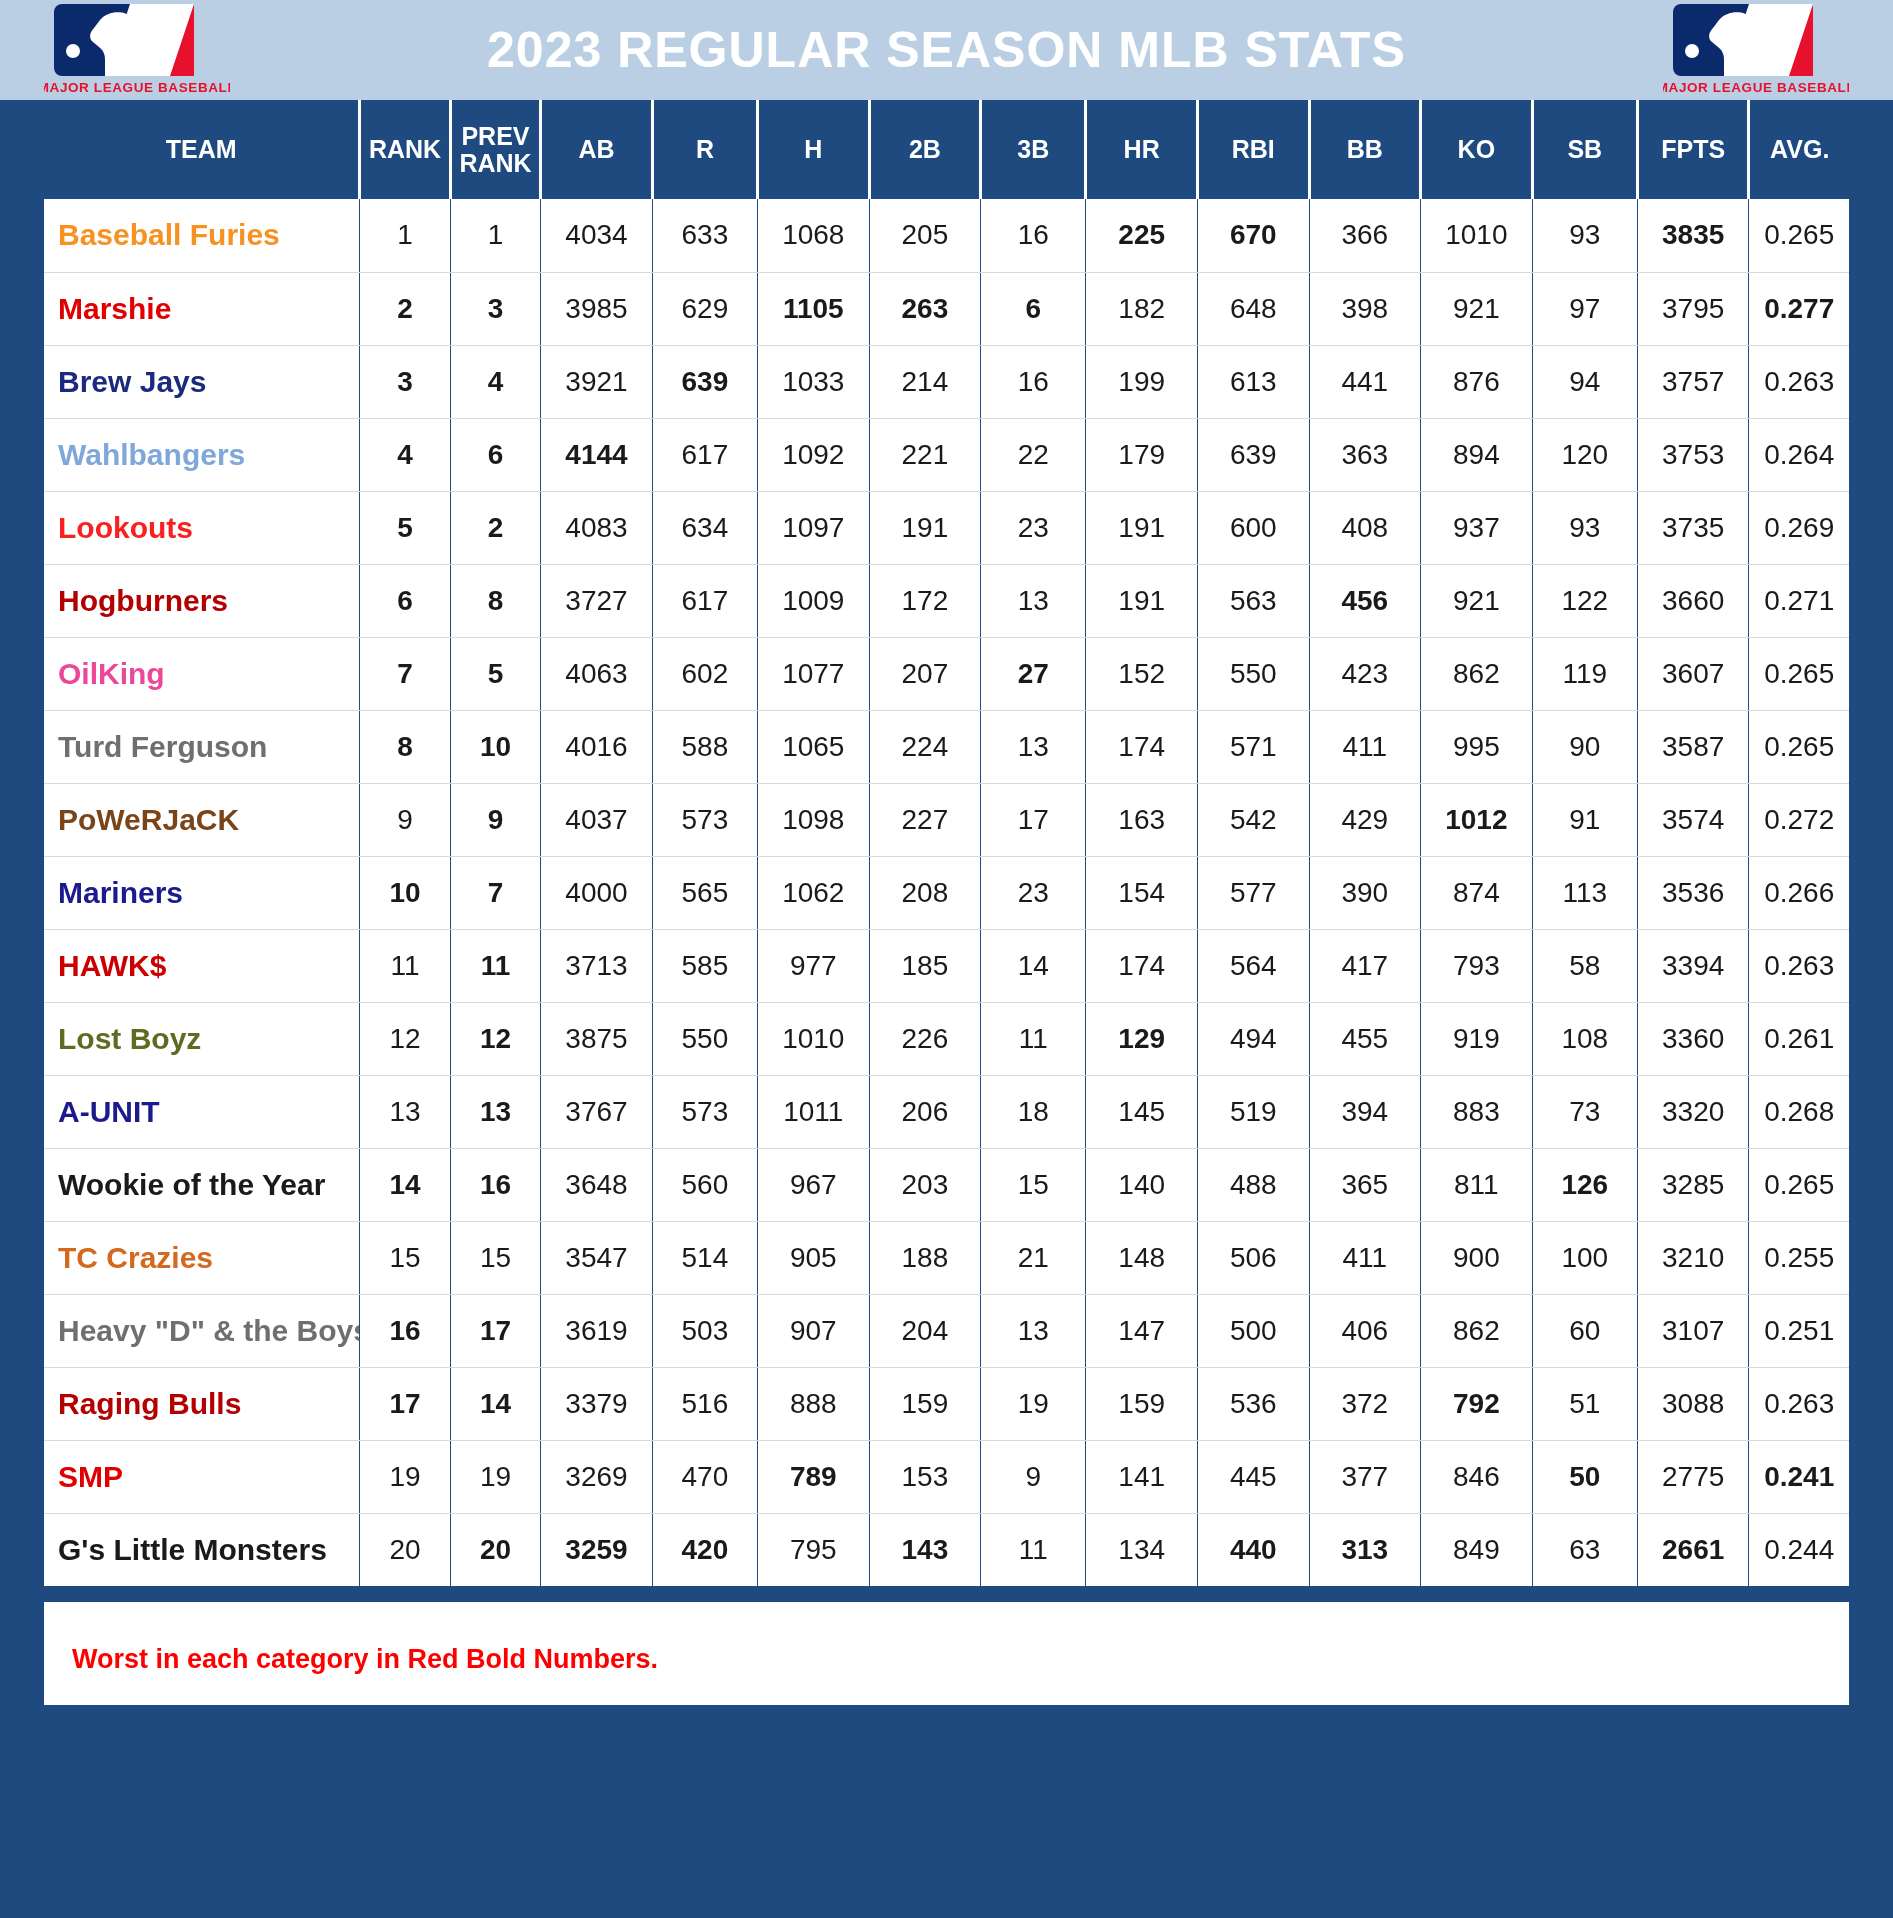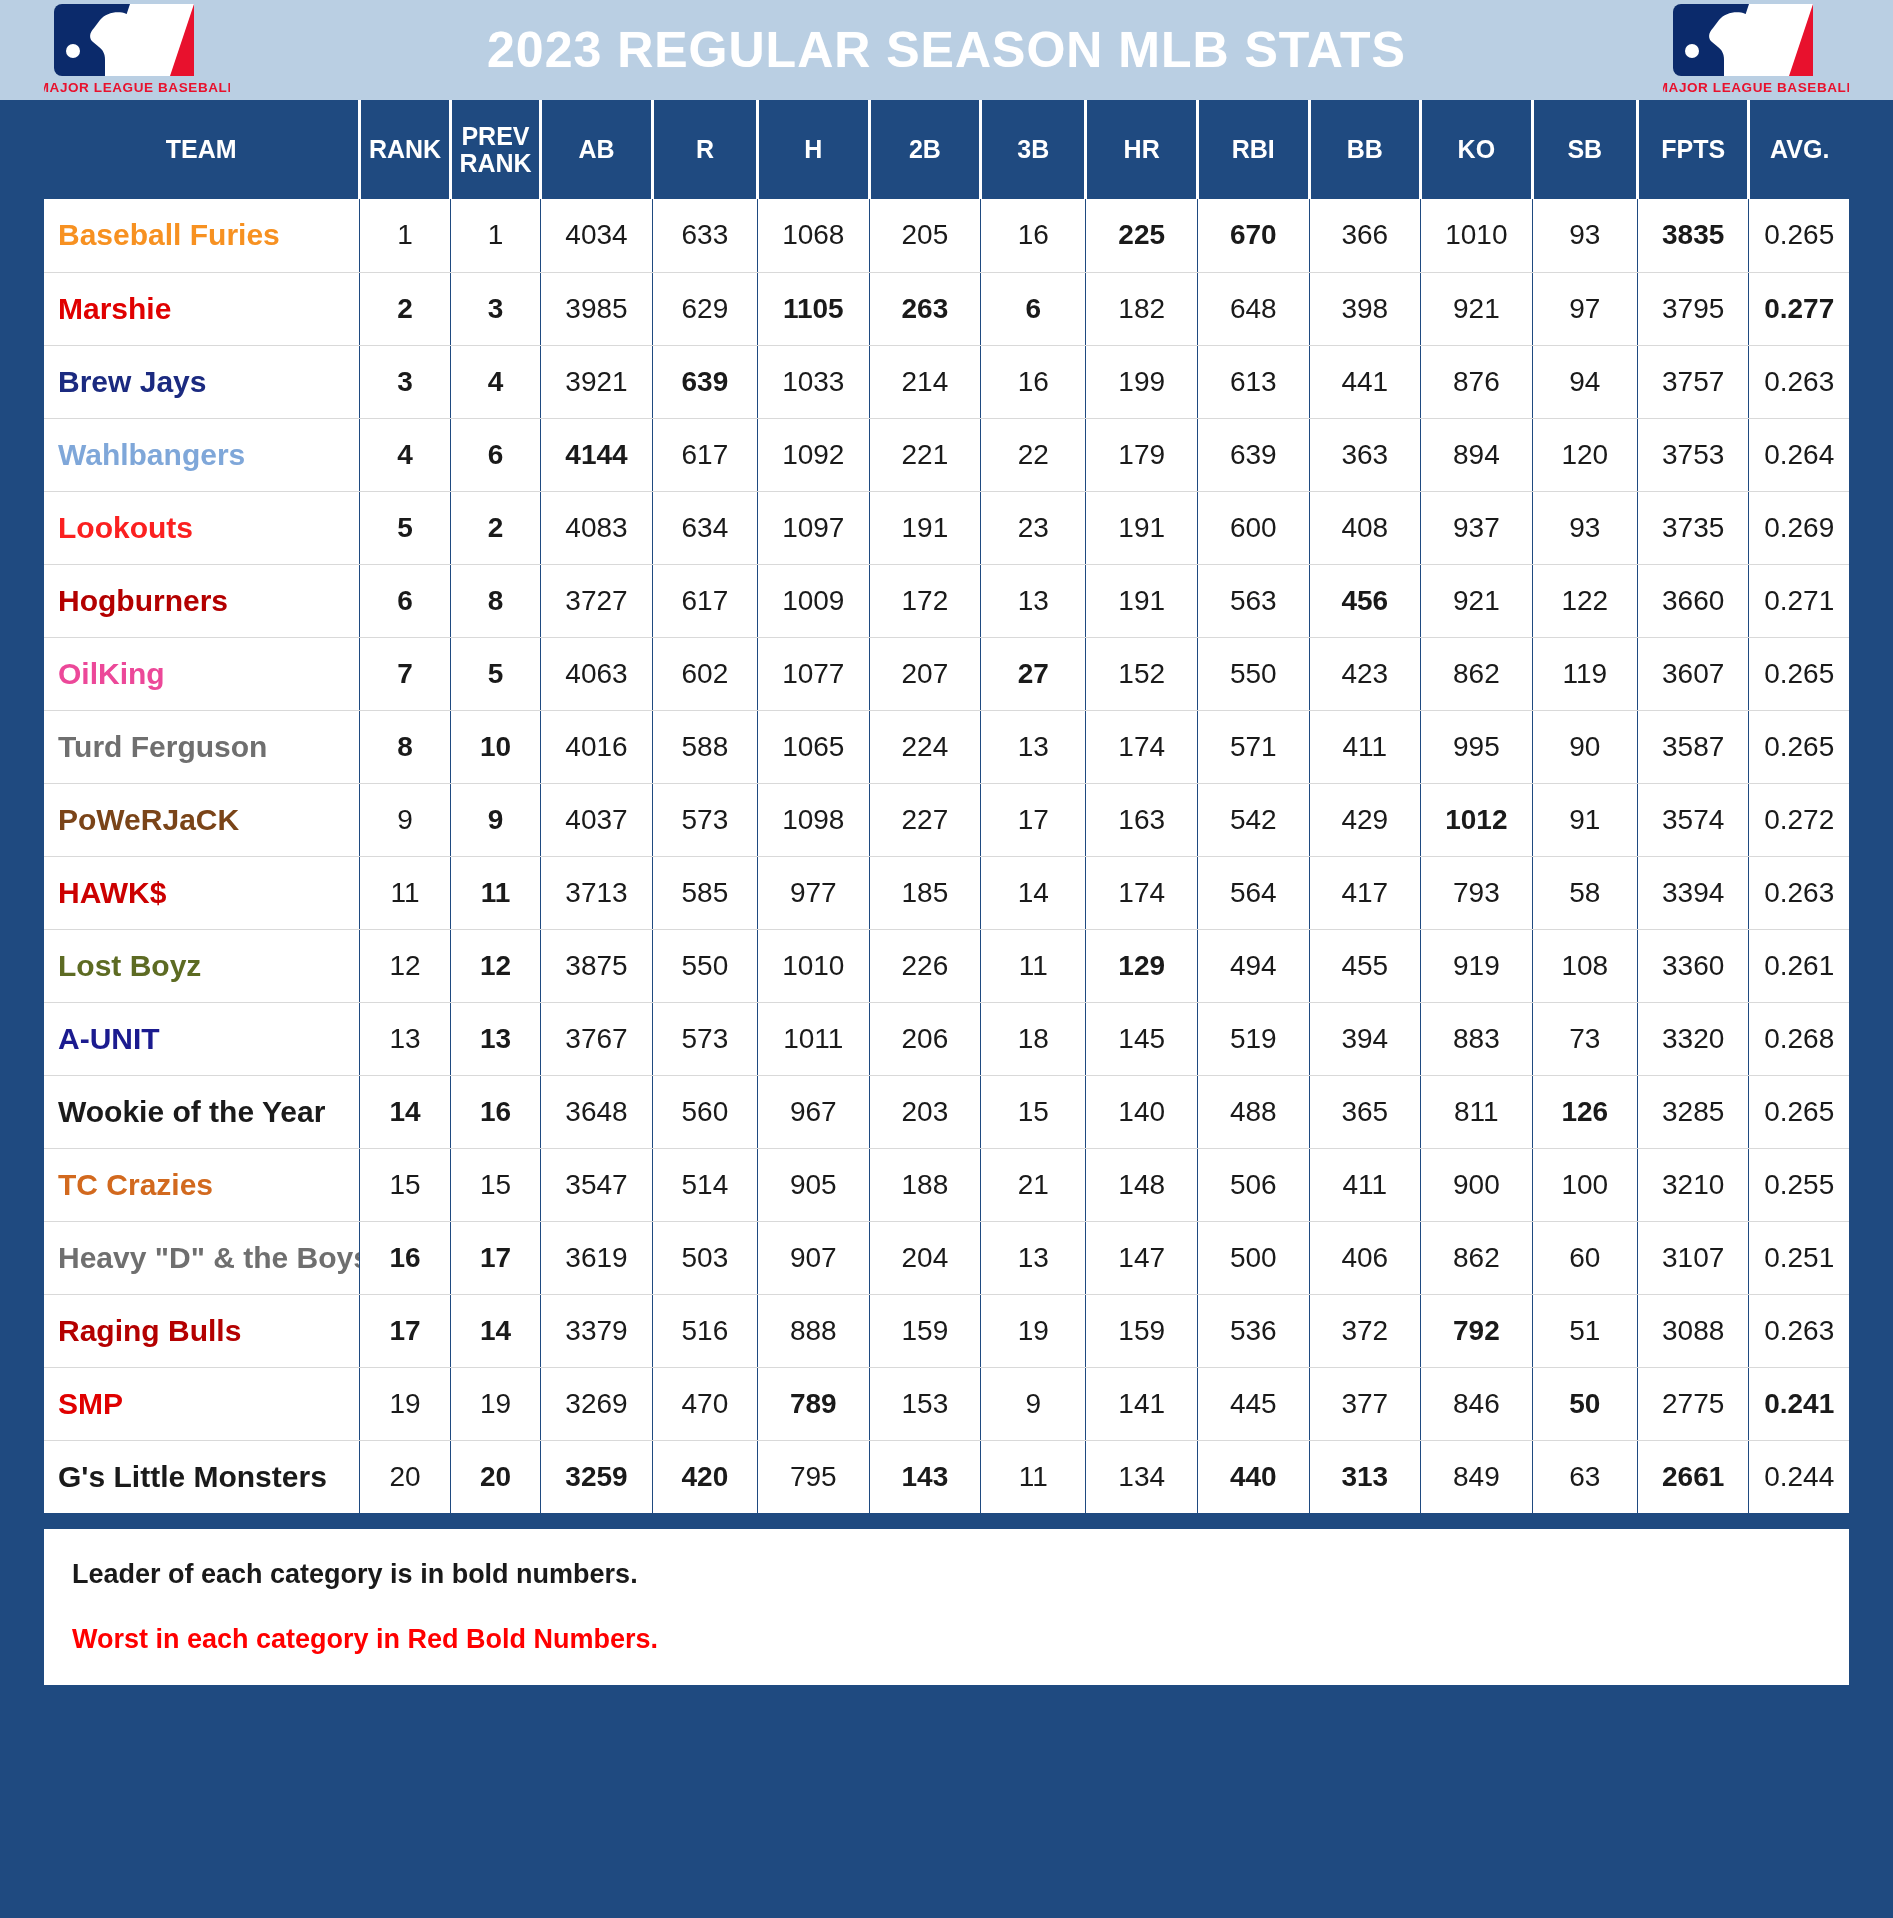--- a/index.html
+++ b/index.html
@@ -358,20 +358,37 @@
             <td>17</td>
             <td>163</td>
             <td>542</td>
             <td>429</td>
             <td class="worst">1012</td>
             <td>91</td>
             <td>3574</td>
             <td>0.272</td>
           </tr>
           <tr>
+            <td class="team" style="color: rgb(27, 27, 143);">Mariners</td>
+            <td class="worst">10</td>
+            <td class="worst">7</td>
+            <td>4000</td>
+            <td>565</td>
+            <td>1062</td>
+            <td>208</td>
+            <td>23</td>
+            <td>154</td>
+            <td>577</td>
+            <td>390</td>
+            <td>874</td>
+            <td>113</td>
+            <td>3536</td>
+            <td>0.266</td>
+          </tr>
+          <tr>
             <td class="team" style="color: rgb(204, 0, 0);">HAWK$</td>
             <td>11</td>
             <td class="worst">11</td>
             <td>3713</td>
             <td>585</td>
             <td>977</td>
             <td>185</td>
             <td>14</td>
             <td>174</td>
             <td>564</td>
@@ -515,17 +532,16 @@
             <td>849</td>
             <td>63</td>
             <td class="worst">2661</td>
             <td>0.244</td>
           </tr>
         </tbody>
     </table>
   </div>
 
   <div class="legend">
-    <div class="legend-line">Leader of each category is in bold numbers.</div>
     <div class="legend-line red">Worst in each category in Red Bold Numbers.</div>
   </div>
 
 </div>
 
 </body></html>

